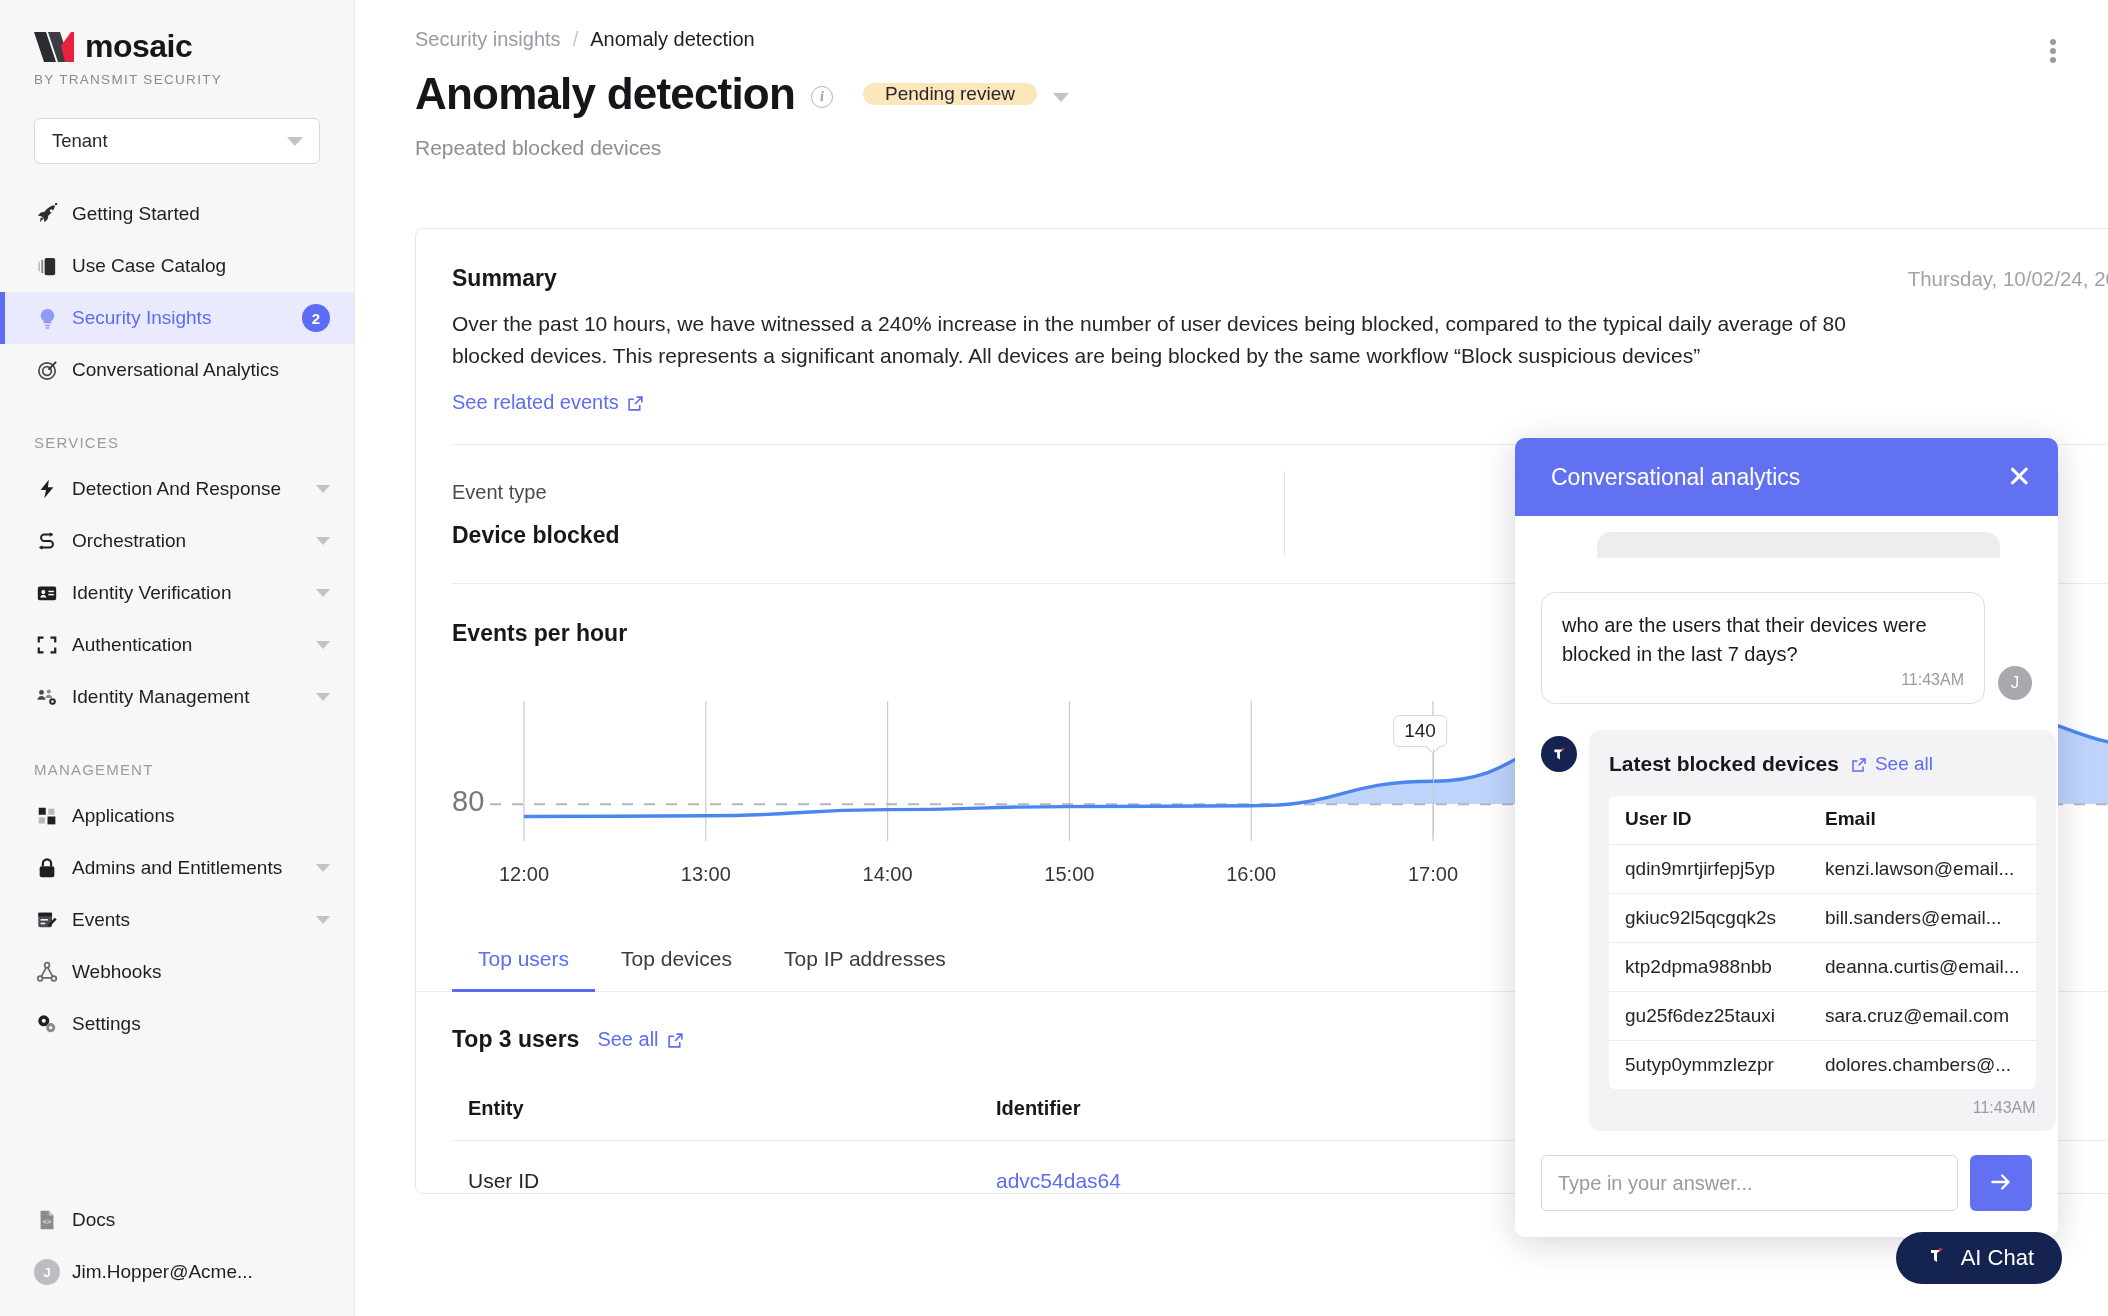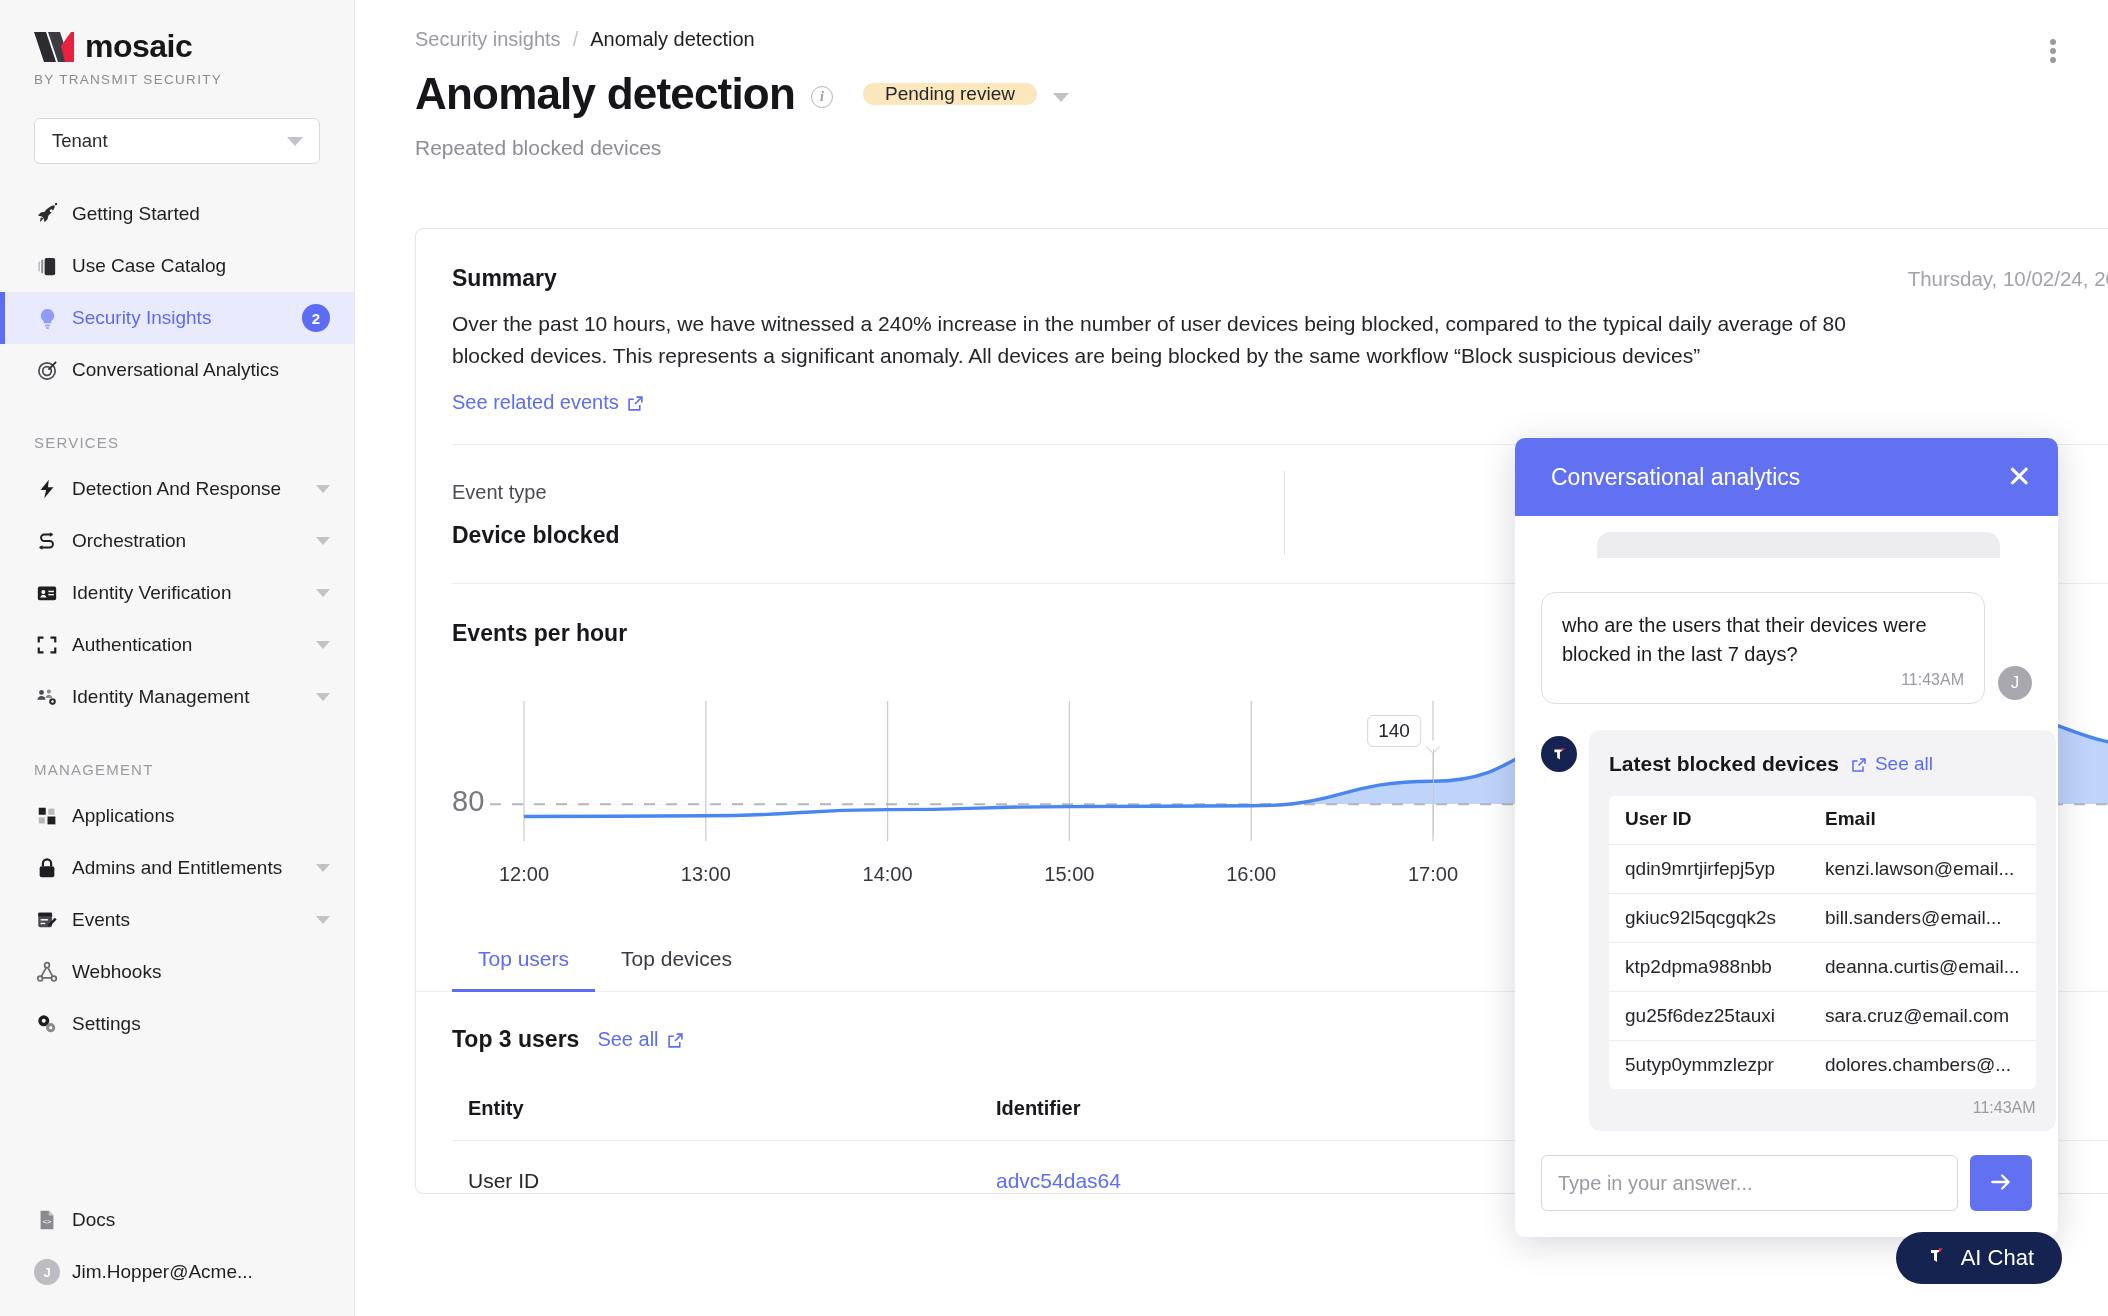--- a/index.html
+++ b/index.html
@@ -543,33 +543,34 @@
               <span style="left: 253.8px;">13:00</span>
               <span style="left: 435.6px;">14:00</span>
               <span style="left: 617.4px;">15:00</span>
               <span style="left: 799.2px;">16:00</span>
               <span style="left: 981px;">17:00</span>
               <span style="left: 1162.8px;">18:00</span>
               <span style="left: 1344.6px;">19:00</span>
               <span style="left: 1526.4px;">20:00</span>
             </div>
           <div id="annotations">
-              <div class="pt-label" style="left: 942px; top: 42.24px;">140</div>
+              <div class="pt-label" style="left: 968px; top: 42.24px;">140</div>
               <div class="pt-notch" style="left: 981px; top: 69.24px;"></div>
               <div class="pt-stem" style="left: 981px; top: 76.24px; height: 85.76px;"></div>
               <div class="pt-label" style="left: 1344.6px; top: -28.416px;">324</div>
               <div class="pt-notch" style="left: 1344.6px; top: -1.416px;"></div>
               <div class="pt-stem" style="left: 1344.6px; top: 5.584px; height: 156.416px;"></div>
             </div>
         </div>
       </div>
 
       <div class="tabs">
         <div class="tab active">Top users</div>
         <div class="tab">Top devices</div>
+        <div class="tab">Top IP addresses</div>
       </div>
 
       <div class="topusers-head">
         <span class="topusers-title">Top 3 users</span>
         <span class="link" style="margin-top:0">
           <span>See all</span>
           <span class="ext-ico">
             <svg viewBox="0 0 16 16" width="17" height="17" fill="none" stroke="#5c6cf5" stroke-width="1.5">
                 <path d="M9 2h5v5M14 2L7.5 8.5M12 9.5V14H2V4h4.5"></path>
               </svg>

